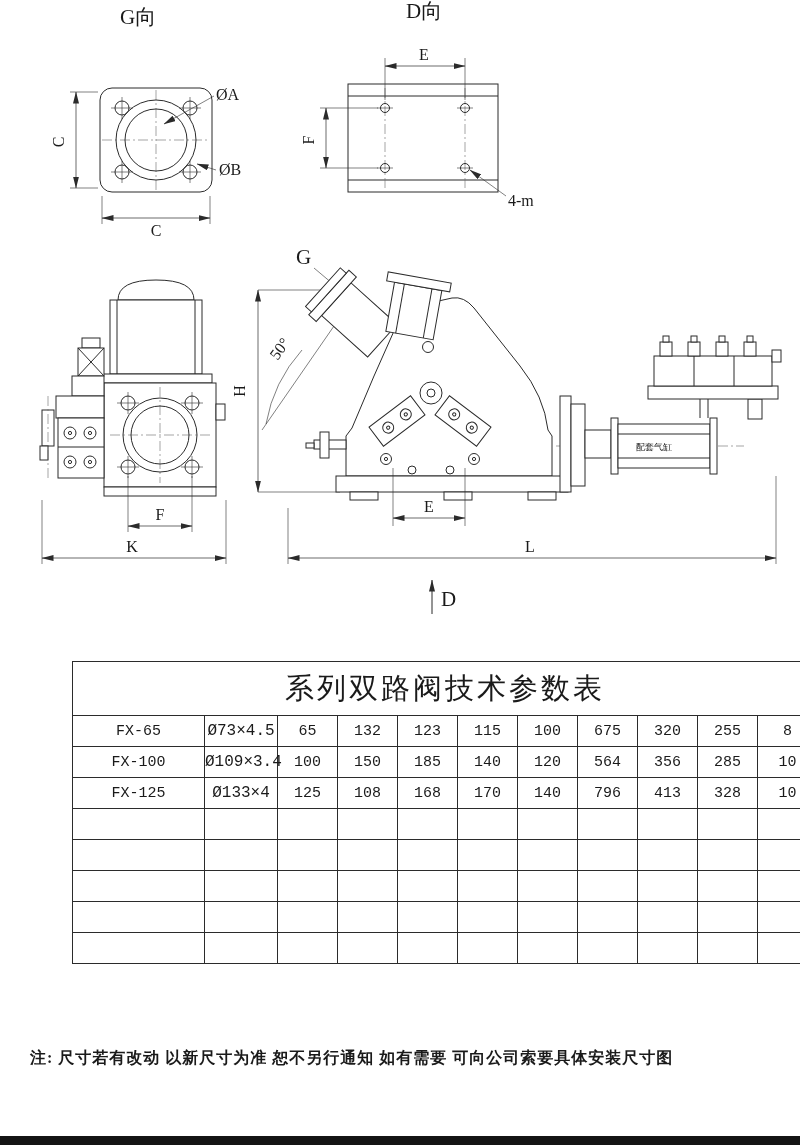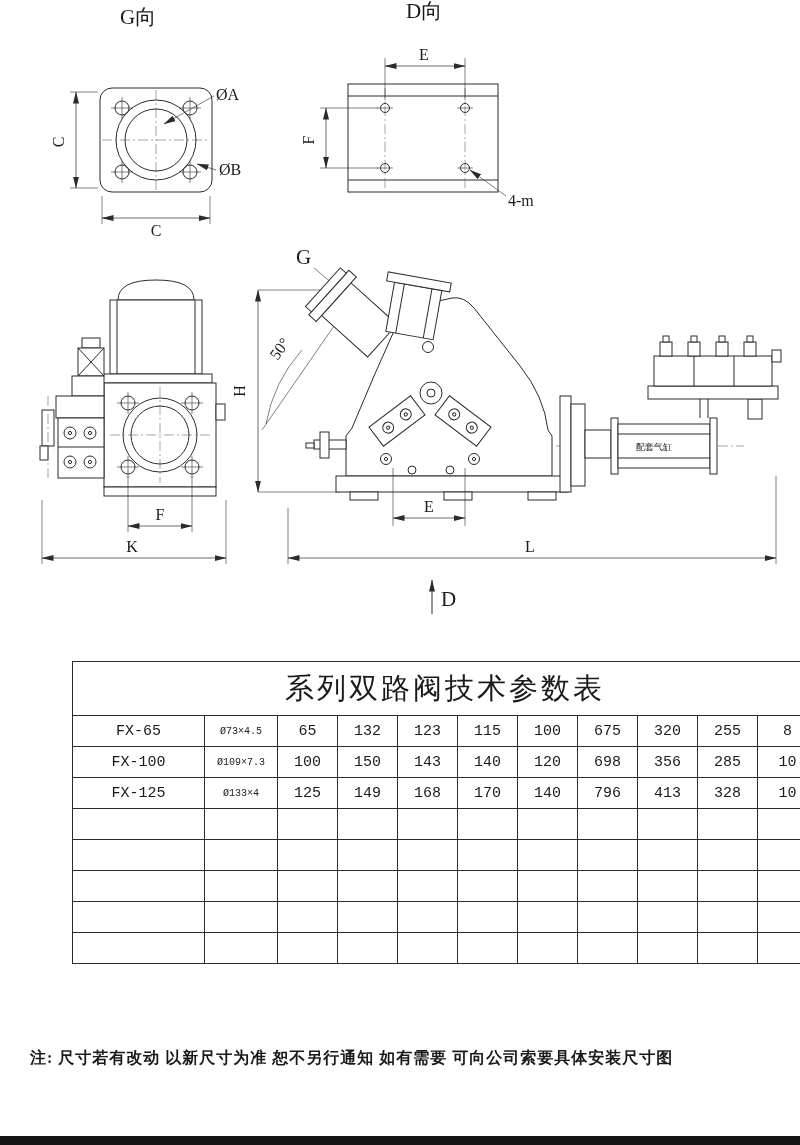--- a/index.html
+++ b/index.html
@@ -20,21 +20,21 @@
   .table-wrap { position:absolute; top:661px; left:28px; }
   .spec-table { border-collapse:collapse; width:745px; table-layout:fixed; background:#fff;margin-left:44px; }
   .spec-table th, .spec-table td { border:1px solid #2b2b2b; text-align:center; vertical-align:middle; padding:0; }
   .title-row th { height:54px; font-size:29px; font-weight:400; letter-spacing:3px; font-family:"Liberation Serif", serif; }
   .head-row th { height:38px; font-weight:400; }
   .head-model { font-size:15px; }
   .head-pipe  { font-size:12px; line-height:1.15; }
   .head-pipe .l2 { display:block; font-size:10.5px; }
   .head-dim { font-size:17px; }
   .spec-table td { height:31px; font-size:15px; font-family:"Liberation Mono", monospace; }
-  td.pipe { font-size:10px; }
+  td.pipe { font-size:16px; }
   .er td { height:31px; }
   .note { position:absolute; top:1048px; left:30px; font-size:16px; font-weight:bold; letter-spacing:1px; }
   .bottom-bar { position:absolute; bottom:0; left:0; width:800px; height:9px; background:#141414; }
 </style>
 </head>
 <body>
 
 <svg class="drawing" width="800" height="648" viewBox="0 0 800 648">
   <defs>
     <marker id="ae" markerUnits="userSpaceOnUse" markerWidth="12" markerHeight="6" refX="11.5" refY="3" orient="auto">
@@ -302,36 +302,36 @@
           <td>123</td>
         <td>115</td>
           <td>100</td>
           <td>675</td>
         <td>320</td>
           <td>255</td>
           <td>8</td>
       </tr>
       <tr>
         <td>FX-100</td>
-          <td class="pipe">Ø109×7.3</td>
+          <td class="pipe">Ø109×3.4</td>
         <td>100</td>
           <td>150</td>
-          <td>143</td>
+          <td>185</td>
         <td>140</td>
           <td>120</td>
-          <td>698</td>
+          <td>564</td>
         <td>356</td>
           <td>285</td>
           <td>10</td>
       </tr>
       <tr>
         <td>FX-125</td>
           <td class="pipe">Ø133×4</td>
         <td>125</td>
-          <td>149</td>
+          <td>108</td>
           <td>168</td>
         <td>170</td>
           <td>140</td>
           <td>796</td>
         <td>413</td>
           <td>328</td>
           <td>10</td>
       </tr>
       <tr class="er">
           <td></td>

